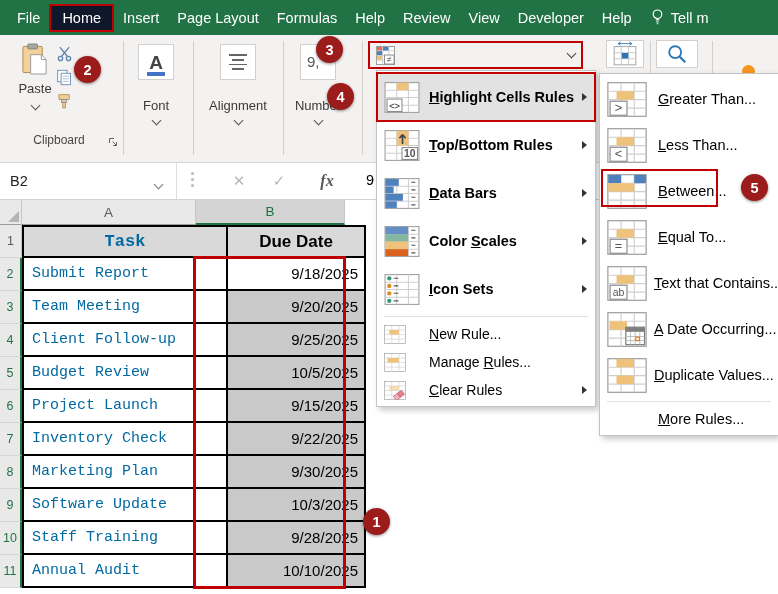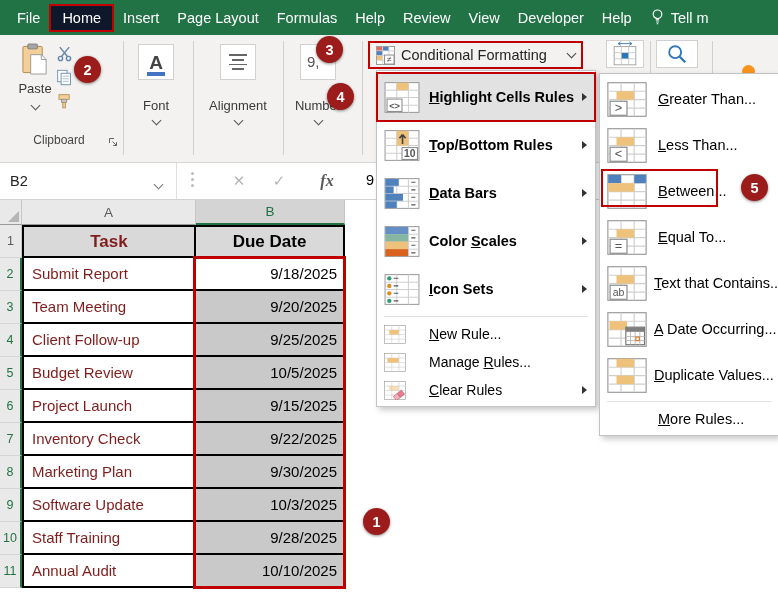--- a/index.html
+++ b/index.html
@@ -69,23 +69,23 @@
   .colhdr { height:25px; display:flex; align-items:center; justify-content:center; font-size:13.5px;
             color:#5a5a5a; background:#e9e9e9; border-right:1px solid #c6c6c6; border-bottom:1px solid #9a9a9a; }
   .colhdr.colA { width:174px; }
   .colhdr.colB { width:149px; }
   .colhdr.sel { background:#d4d4d4; color:#1e7145; border-bottom:2px solid #217346; }
   .rows { position:absolute; left:0; top:25px; }
   .srow { display:flex; height:33px; }
   .gut { width:22px; background:#e9e9e9; color:#595959; font-size:12.5px; display:flex; align-items:center;
          justify-content:center; border-right:1px solid #c6c6c6; border-bottom:1px solid #d5d5d5; }
   .srow.sel .gut { color:#217346; border-right:2px solid #217346; }
-  .ctask { width:174px; background:#fff; font-size:15px; display:flex; align-items:center; padding-left:8px;
-           border-left:2px solid #000; border-right:2px solid #000; border-bottom:2px solid #000; color:#7f1d1d; }
-  .cdate { width:149px; background:#c9c9c9; font-size:15px; display:flex; align-items:center;
+  .ctask { width:206px; background:#fff; font-size:15px; display:flex; align-items:center; padding-left:8px;
+           border-left:2px solid #000; border-right:2px solid #000; border-bottom:2px solid #000; color:#0369a1;font-family:Liberation Mono, monospace; }
+  .cdate { width:138px; background:#c9c9c9; font-size:15px; display:flex; align-items:center;
            justify-content:flex-end; padding-right:6px; border-right:2px solid #000; border-bottom:2px solid #000; color:#000; }
   .srow.hdr .ctask, .srow.hdr .cdate { background:#d9d9d9; font-size:17px; font-weight:bold;
            justify-content:center; padding:0; border-top:2px solid #000; }
   .srow.activecell .cdate { background:#fff; }
   .range-box { position:absolute; left:193px; top:56px; width:153px; height:333px;
                border:3px solid #c00000; pointer-events:none; z-index:5; }
 
   
   .menu { position:absolute; left:376px; top:70px; width:220px; background:#fff;
           border:1px solid #c3c3c3; box-shadow:3px 3px 6px rgba(0,0,0,.22); z-index:10; padding:2px 0; }
@@ -233,21 +233,20 @@
             <rect x="0.5" y="0.5" width="19" height="19" fill="#fff" stroke="#999"></rect>
             <path d="M7 .5 V19.5 M13.5 .5 V19.5 M.5 5 H19.5 M.5 10 H19.5 M.5 15 H19.5" stroke="#d0d0d0" fill="none"></path>
             <rect x="1" y="1" width="5.5" height="3.7" fill="#e26b5f"></rect>
             <rect x="1" y="5.4" width="5.5" height="4.2" fill="#4f81bd"></rect>
             <rect x="1" y="10.4" width="5.5" height="4.2" fill="#efc27b"></rect>
             <rect x="7.4" y="1" width="5.7" height="3.7" fill="#4f81bd"></rect>
             <rect x="9" y="9.5" width="10" height="9.5" fill="#fff" stroke="#888"></rect>
             <text x="14" y="17" font-size="9" text-anchor="middle" fill="#444">≠</text>
           </svg>
       </span>
-      <span>Conditional Formatting</span>
       <span class="chev"></span>
     </div>
 
     <div class="ribbon-iconbox" style="left:606px; width:38px;">
       <span style="display:flex;">
         <svg viewBox="0 0 34 30" width="30" height="26">
             <path d="M9 3 H25 M9 3 l3 -2 M9 3 l3 2 M25 3 l-3 -2 M25 3 l-3 2" stroke="#2e75b6" fill="none"></path>
             <rect x="4.5" y="6.5" width="25" height="21" fill="#fff" stroke="#999"></rect>
             <path d="M12.8 6.5 V27.5 M21.2 6.5 V27.5 M4.5 13.5 H29.5 M4.5 20.5 H29.5" stroke="#c6c6c6" fill="none"></path>
             <rect x="13.2" y="13.8" width="7.6" height="6.4" fill="#2e75b6"></rect>

